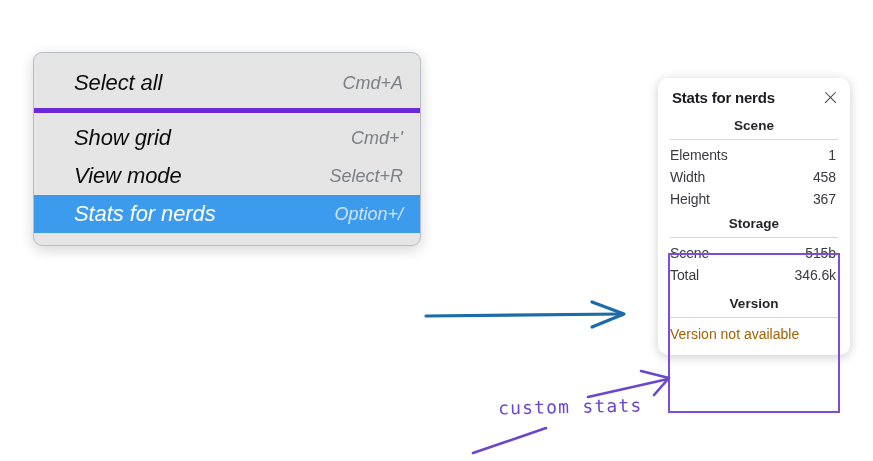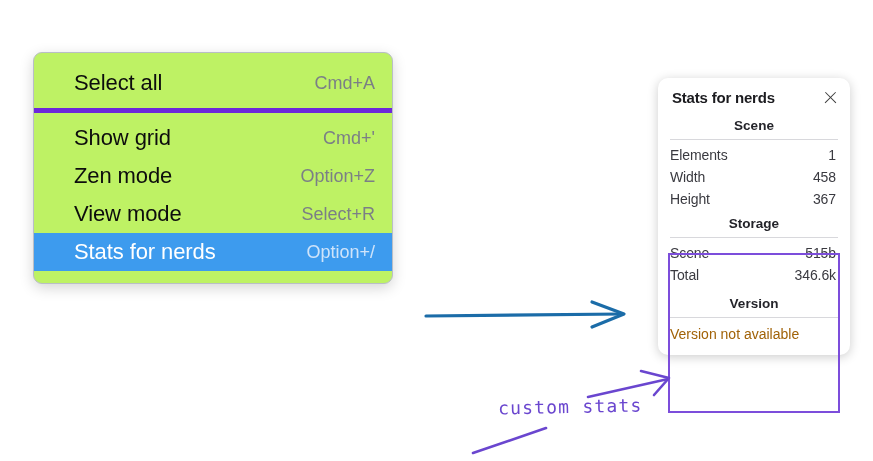--- a/index.html
+++ b/index.html
@@ -14,28 +14,29 @@
     overflow: hidden;
     font-family: "Liberation Sans", sans-serif;
     -webkit-font-smoothing: antialiased;
   }
 
   
   .context-menu {
     position: absolute;
     left: 33px;
     top: 52px;
-    width: 360px;
-    background: #bef264;
+    width: 388px;
+    background: #e5e5e5;
     border: 1px solid #b9bec6;
     border-radius: 9px;
     box-shadow: 0 4px 14px rgba(0,0,0,0.17);
     padding: 5px 0 6px 0;
     box-sizing: border-box;
     overflow: hidden;
+    font-style: italic;
   }
   .menu-section {
     padding: 6px 0 6px 0;
   }
   .menu-section + .menu-section {
     border-top: 5px solid #6d28d9;
   }
   .menu-item {
     display: flex;
     align-items: center;
@@ -172,24 +173,20 @@
       <span class="shortcut">Cmd+A</span>
     </div>
   </div>
 
   <div class="menu-section">
     <div class="menu-item">
       <span class="label">Show grid</span>
       <span class="shortcut">Cmd+'</span>
     </div>
     <div class="menu-item">
-      <span class="label">Zen mode</span>
-      <span class="shortcut">Option+Z</span>
-    </div>
-    <div class="menu-item">
       <span class="label">View mode</span>
       <span class="shortcut">Select+R</span>
     </div>
     <div class="menu-item selected">
       <span class="label">Stats for nerds</span>
       <span class="shortcut">Option+/</span>
     </div>
   </div>
 
 </div>

